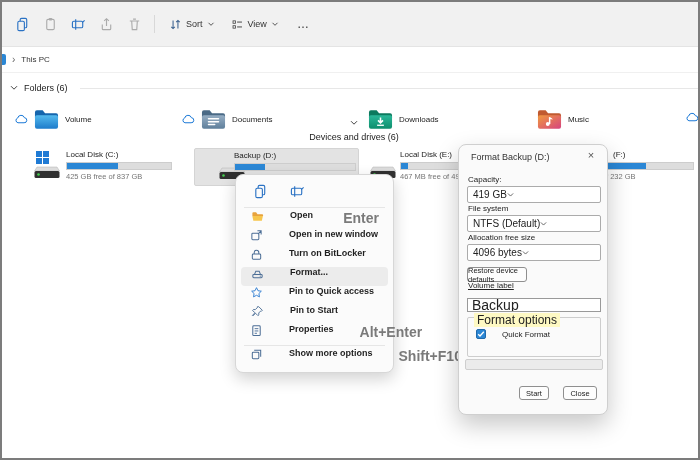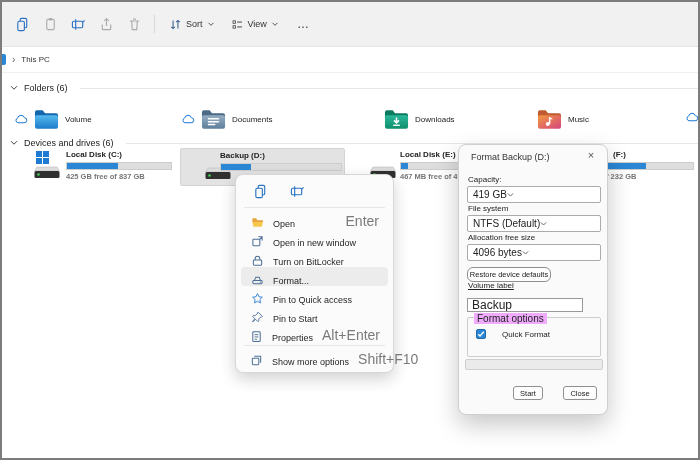--- a/index.html
+++ b/index.html
@@ -25,57 +25,57 @@
     display:flex; align-items:center; font-size:8px; color:#333; border-bottom:1px solid #f0f0f0; }
   .bc-sliver { width:4px; height:11px; background:#2b87d5; border-radius:0 2px 2px 0; margin-right:6px; }
   .bc-chev { color:#666; font-size:10px; margin-right:6px; }
   
   .sec-hdr { position:absolute; left:8px; right:0; height:14px; display:flex; align-items:center; gap:6px; font-size:9px; color:#222; }
   .sec-rule { flex:1; height:1px; background:#e7e7e7; margin-left:6px; }
   
   .ftile { position:absolute; top:100px; height:34px; display:flex; align-items:center; gap:6px; font-size:8px; color:#222; }
   .cloud-lone { position:absolute; top:110px; }
   
-  .dtile { position:absolute; top:146px; height:38px; z-index:1;font-weight:bold; }
-  .dtile.selected { background:#e3e3e3; border:1px solid #d4d4d4; border-radius:2px; }
+  .dtile { position:absolute; top:146px; height:38px; z-index:1; }
+  .dtile.selected { background:#e3e3e3; border:1px solid #d4d4d4; border-radius:2px;margin-left:14px; }
   .d-icon { position:absolute; }
   .d-text { position:absolute; top:2px; }
   .d-name { font-size:8px; color:#222; height:11px; white-space:nowrap; }
   .d-bar { height:8px; background:#dddddd; border:1px solid #cdcdcd; margin-top:1px; overflow:hidden; }
   .d-fill { height:100%; background:#2b87d5; }
   .d-free { font-size:7.5px; color:#767676; margin-top:2px; white-space:nowrap; }
   
   .menu { position:absolute; left:233px; top:172px; width:159px; z-index:10;
     background:#fbfbfb; border:1px solid #d7d7d7; border-radius:8px;
     box-shadow:0 6px 16px rgba(0,0,0,.18); padding:5px; }
   .menu-quick { display:flex; align-items:center; gap:22px; padding:4px 0 6px 12px; }
   .menu-sep { height:1px; background:#e6e6e6; margin:2px 3px; }
-  .menu-item { display:flex; align-items:flex-end; gap:9px; height:19px; padding:0 9px;
-    font-size:9px; color:#1f1f1f; border-radius:4px; white-space:nowrap; }
+  .menu-item { display:flex; align-items:flex-start; gap:26px; height:19px; padding:0 9px;
+    font-size:9px; color:#1f1f1f; border-radius:4px; white-space:nowrap;font-weight:bold; }
   .menu-item.hover { background:#ececec; }
   .mi-shortcut { margin-left:auto; font-size:14px; color:#7a7a7a; }
   .mi-icon { width:14px; display:flex; justify-content:center; }
   
   .dialog { position:absolute; left:456px; top:142px; width:150px; height:271px; z-index:20;
     background:#fafafa; border:1px solid #cfcfcf; border-radius:8px;
     box-shadow:0 10px 24px rgba(0,0,0,.22); }
   .dlg-title { position:absolute; left:12px; top:7px; font-size:9px; color:#333; }
   .dlg-close { position:absolute; right:9px; top:4px; font-size:11px; color:#555; width:14px; text-align:center; }
   .dlg-label { position:absolute; left:9px; font-size:8px; color:#222; }
   .combo { position:absolute; left:8px; width:134px; height:17px; background:#fff;
     border:1px solid #ababab; border-radius:2px; display:flex; align-items:center;
     justify-content:flex-start; padding:0 5px; font-size:10px; color:#222; }
   .dlg-btn { position:absolute; background:#fdfdfd; border:1px solid #8f8f8f; border-radius:3px;
     font-size:7.5px; color:#222; display:flex; align-items:center; justify-content:center; }
-  .dlg-input { position:absolute; left:8px; top:153px; width:116px; height:14px;
-    border:1px solid #999; background:#fff; font-size:12px; padding:0 4px;
+  .dlg-input { position:absolute; left:8px; top:153px; width:134px; height:14px;
+    border:1px solid #999; background:#fff; font-size:14px; padding:0 4px;
     font-family:"Liberation Sans",sans-serif; color:#222; }
   .groupbox { position:absolute; left:8px; top:172px; width:134px; height:40px;
     border:1px solid #cdcdcd; border-radius:2px; }
-  .gb-legend { position:absolute; left:6px; top:-5px; background:#f0abfc; padding:0 3px; font-size:10px; color:#222; }
+  .gb-legend { position:absolute; left:6px; top:-5px; background:#fef9c3; padding:0 3px; font-size:12px; color:#222; }
   .gb-row { position:absolute; left:8px; top:11px; display:flex; align-items:center; gap:16px; font-size:8px; color:#222; }
   .checkbox { width:10px; height:10px; background:#2b87d5; border:1px solid #2069aa; border-radius:2px;
     display:flex; align-items:center; justify-content:center; }
   .progress { position:absolute; left:6px; top:214px; width:138px; height:11px;
     background:#ebebeb; border:1px solid #cecece; border-radius:2px; }
   svg { display:block; }
 </style>
 </head>
 <body>
 
@@ -209,21 +209,21 @@
           <path d="M1 3a2 2 0 0 1 2-2h6l2.5 3H23a2 2 0 0 1 2 2v3H1z" fill="#4a6a86"></path>
           <rect x="1" y="6" width="24" height="14" rx="2" fill="url(#g-doc)"></rect>
           <rect x="7" y="9" width="12" height="1.6" rx=".8" fill="#fff"></rect>
           <rect x="7" y="12" width="12" height="1.6" rx=".8" fill="#fff"></rect>
           <rect x="7" y="15" width="8" height="1.6" rx=".8" fill="#fff"></rect>
         </svg>
     </span>
     <span>Documents</span>
   </div>
 
-  <div class="ftile" style="left:382px;">
+  <div class="ftile" style="left:366px;">
     <span>
       <svg width="25" height="21" viewBox="0 0 26 21">
           <defs>
             <linearGradient id="g-dl" x1="0" y1="0" x2="0" y2="1">
               <stop offset="0" stop-color="#2bb899"></stop>
               <stop offset="1" stop-color="#0e8e6d"></stop>
             </linearGradient>
           </defs>
           <path d="M1 3a2 2 0 0 1 2-2h6l2.5 3H23a2 2 0 0 1 2 2v3H1z" fill="#0c7a5e"></path>
           <rect x="1" y="6" width="24" height="14" rx="2" fill="url(#g-dl)"></rect>
@@ -252,21 +252,21 @@
     </span>
     <span>Music</span>
   </div>
 
   <span class="cloud-lone" style="left:683px;">
     <svg width="14" height="10" viewBox="0 0 16 11">
         <path d="M4.5 9.8h7a2.9 2.9 0 0 0 .4-5.8A4 4 0 0 0 4.2 4.4 2.8 2.8 0 0 0 4.5 9.8z" fill="none" stroke="#1173d4" stroke-width="1.1"></path>
       </svg>
   </span>
 
-  <div class="sec-hdr" style="top:134px;">
+  <div class="sec-hdr" style="top:118px;flex-direction:column;">
     <span>
       <svg width="8" height="6" viewBox="0 0 8 6">
           <path d="M1 1.2 4 4.2 7 1.2" fill="none" stroke="#444" stroke-width="1"></path>
         </svg>
     </span>
     <span>Devices and drives (6)</span>
     <span class="sec-rule"></span>
   </div>
 
   <div class="dtile" style="left:12px; width:162px;">
@@ -478,36 +478,36 @@
     <div class="dlg-label" style="top:88px;">Allocation free size</div>
     <div class="combo" style="top:99px;">
       <span>4096 bytes</span>
       <span>
           <svg width="7" height="6" viewBox="0 0 8 6">
             <path d="M1 1.2 4 4.2 7 1.2" fill="none" stroke="#555" stroke-width="1"></path>
           </svg>
         </span>
     </div>
 
-    <div class="dlg-btn" style="left:8px; top:122px; width:84px; height:15px;border-radius:6px;">Restore device defaults</div>
+    <div class="dlg-btn" style="left:8px; top:122px; width:60px; height:15px;">Restore device defaults</div>
 
     <div class="dlg-label" style="top:136px;text-decoration:underline;">Volume label</div>
     <input class="dlg-input" type="text" value="Backup" style="">
 
     <div class="groupbox">
       <span class="gb-legend">Format options</span>
       <div class="gb-row">
         <span class="checkbox">
           <svg width="8" height="8" viewBox="0 0 8 8">
               <path d="M1.2 4.2 3 6 6.8 1.8" fill="none" stroke="#fff" stroke-width="1.3"></path>
             </svg>
         </span>
         <span>Quick Format</span>
       </div>
     </div>
 
     <div class="progress"></div>
 
-    <div class="dlg-btn" style="left:54px; top:241px; width:30px; height:14px;">Start</div>
+    <div class="dlg-btn" style="left:60px; top:241px; width:30px; height:14px;">Start</div>
     <div class="dlg-btn" style="left:104px; top:241px; width:34px; height:14px;">Close</div>
   </div>
 
 </div>
 
 </body></html>

